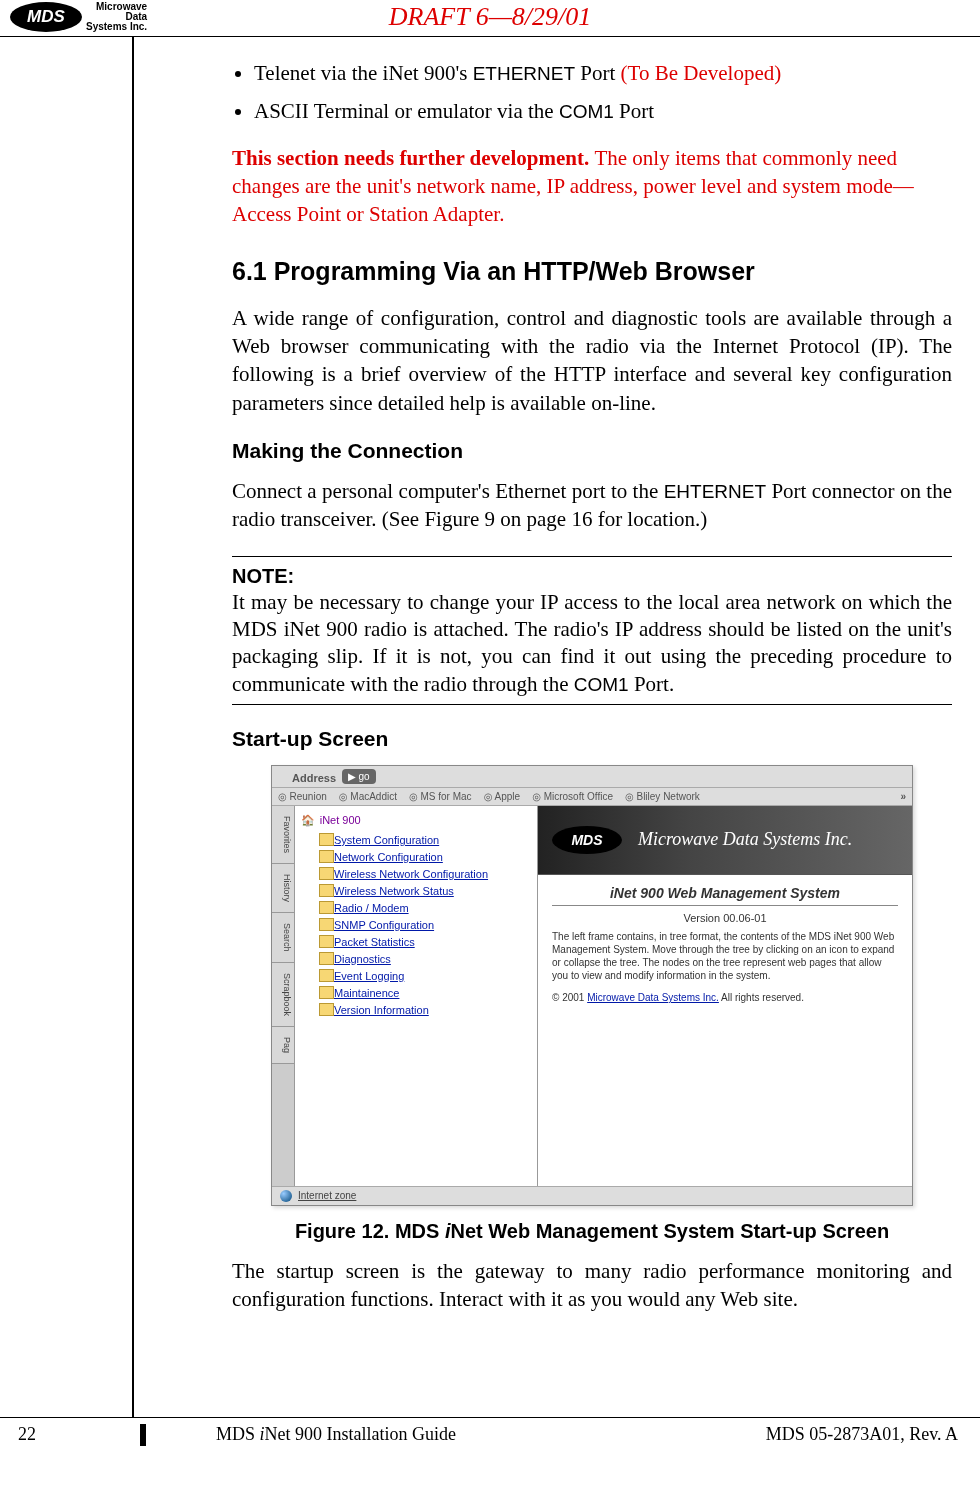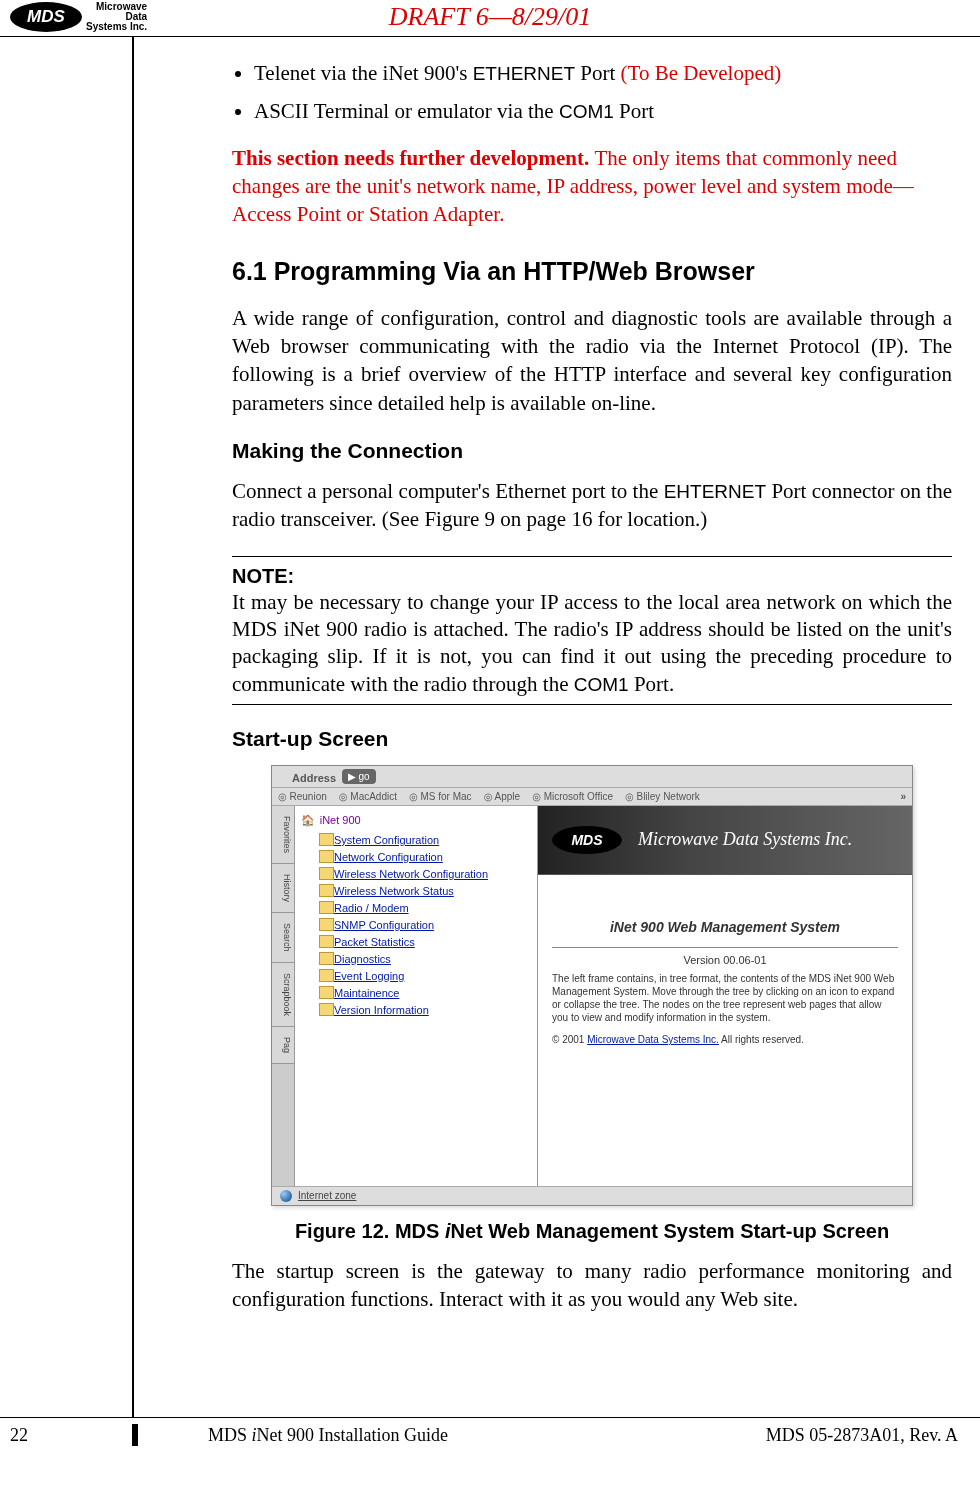--- a/index.html
+++ b/index.html
@@ -277,23 +277,22 @@
       padding: 10px 14px;
       font-size: 11px;
       color: #333;
     }
     .mgmt-title {
       font-weight: bold;
       font-style: italic;
       font-size: 14px;
       text-align: center;
       border-bottom: 1px solid #888;
-      padding-bottom: 12px;
+      padding-bottom: 4px;
       margin-bottom: 6px;
-      margin-top: 34px;
     }
     .mgmt-ver {
       text-align: center;
       margin-bottom: 6px;
     }
     .mgmt-desc {
       line-height: 1.3;
       font-size: 10px;
       margin-bottom: 10px;
     }
@@ -323,23 +322,22 @@
     }
     .fig-caption {
       text-align: center;
       font-family: Arial, Helvetica, sans-serif;
       font-weight: bold;
       font-size: 20px;
       margin: 4px 0 14px 0;
     }
     .footer {
       display: flex;
-      align-items: center;
       border-top: 1px solid #000;
-      padding: 6px 22px 10px 10px;
+      padding: 6px 22px 10px 18px;
       font-size: 18px;
     }
     .footer .pgnum {
       width: 122px;
     }
     .footer .vsep-foot {
       width: 6px;
       height: 22px;
       background: #000;
       margin-right: 70px;

